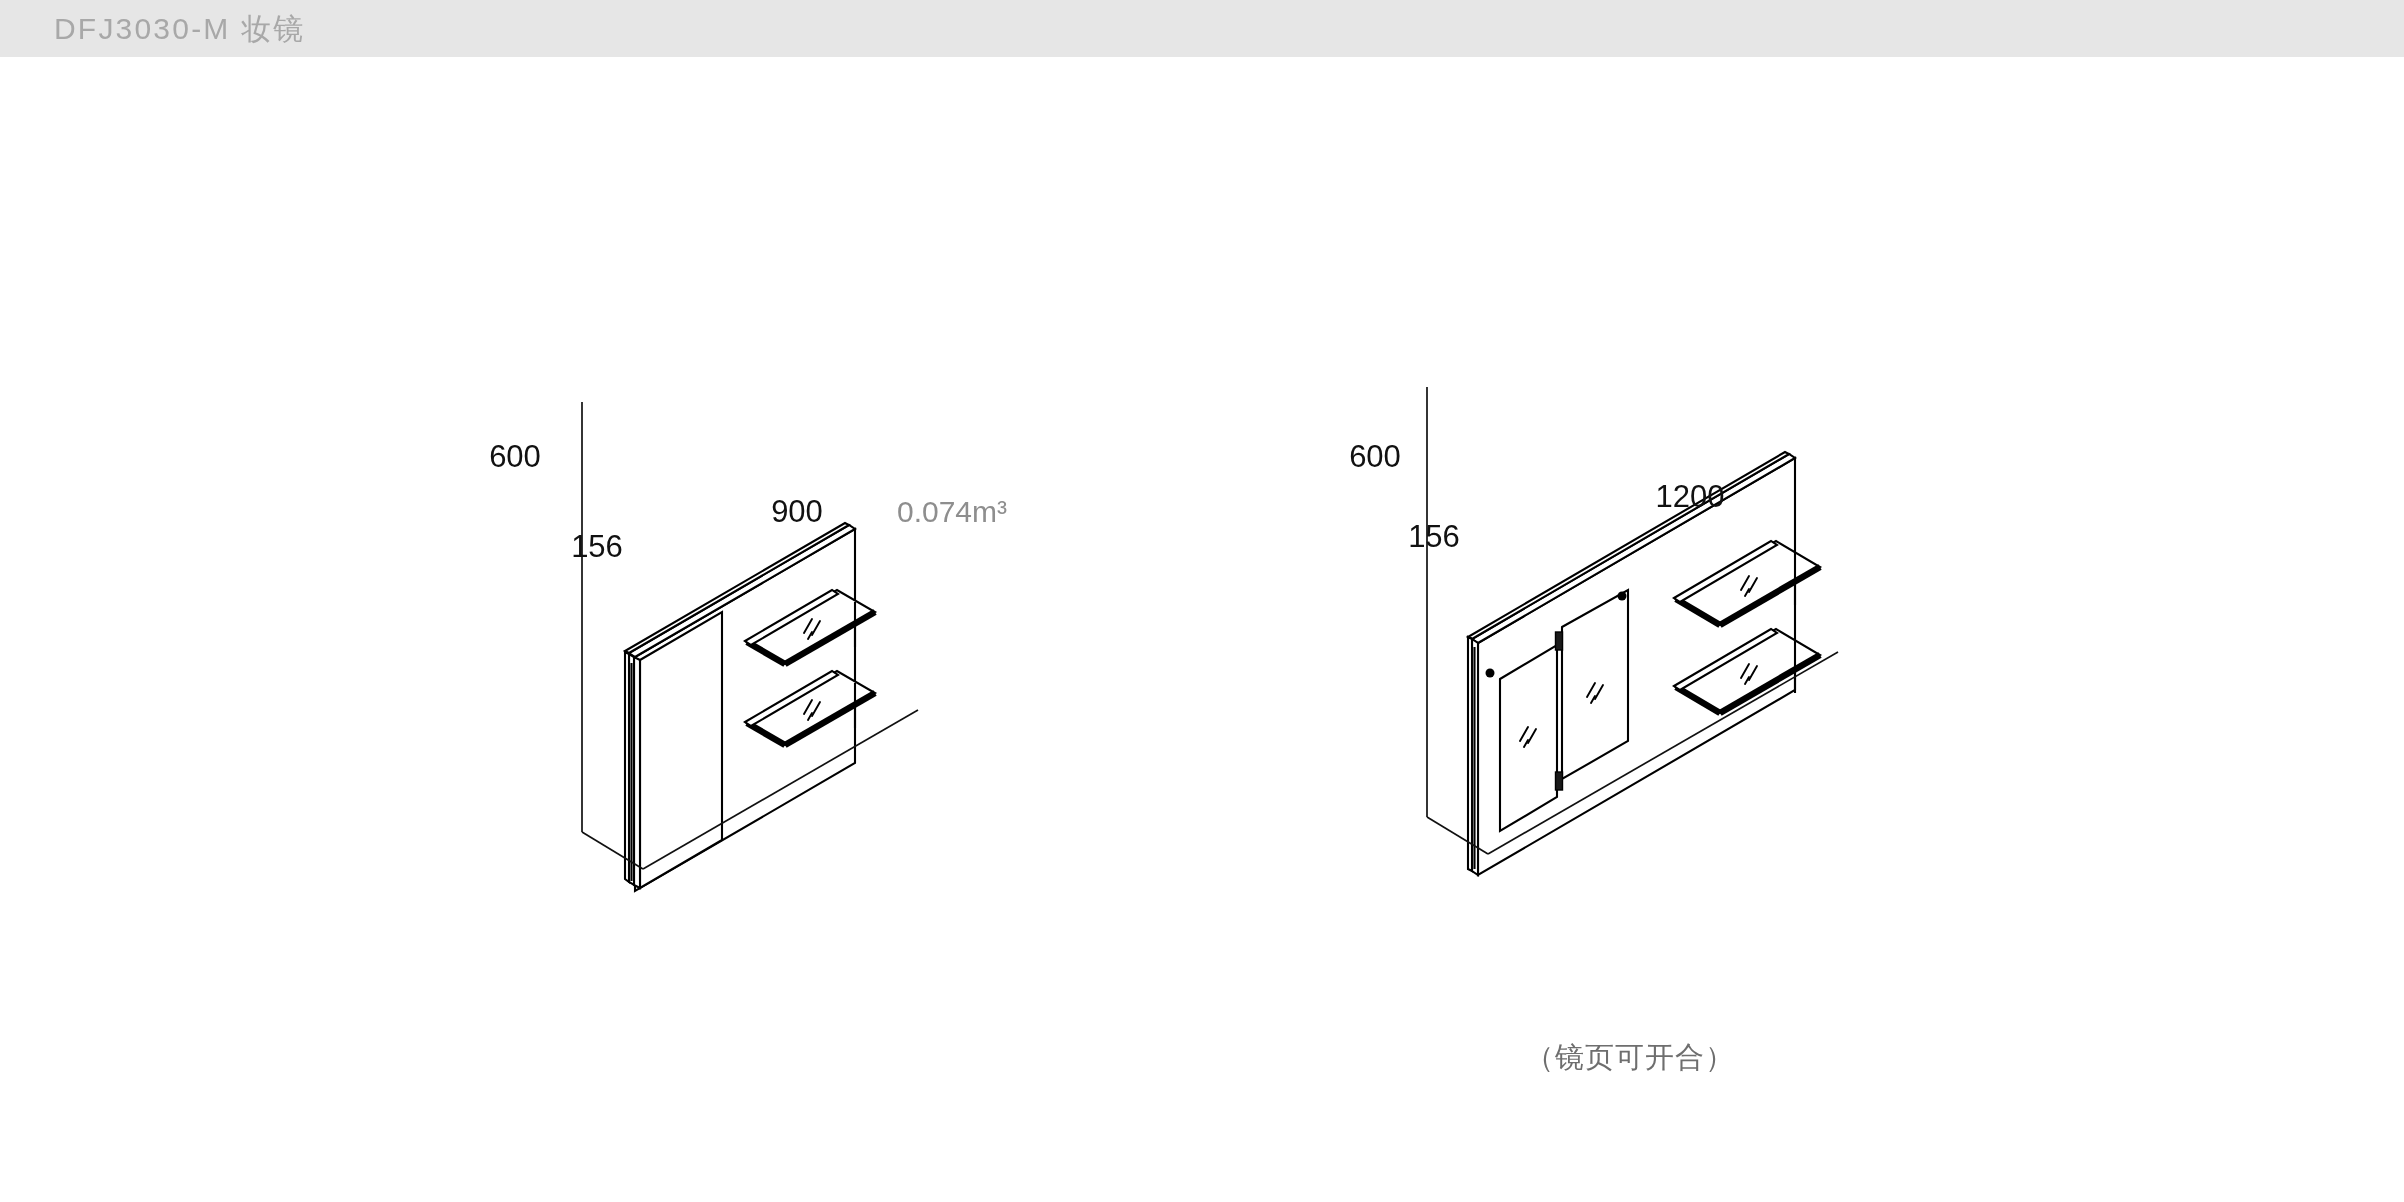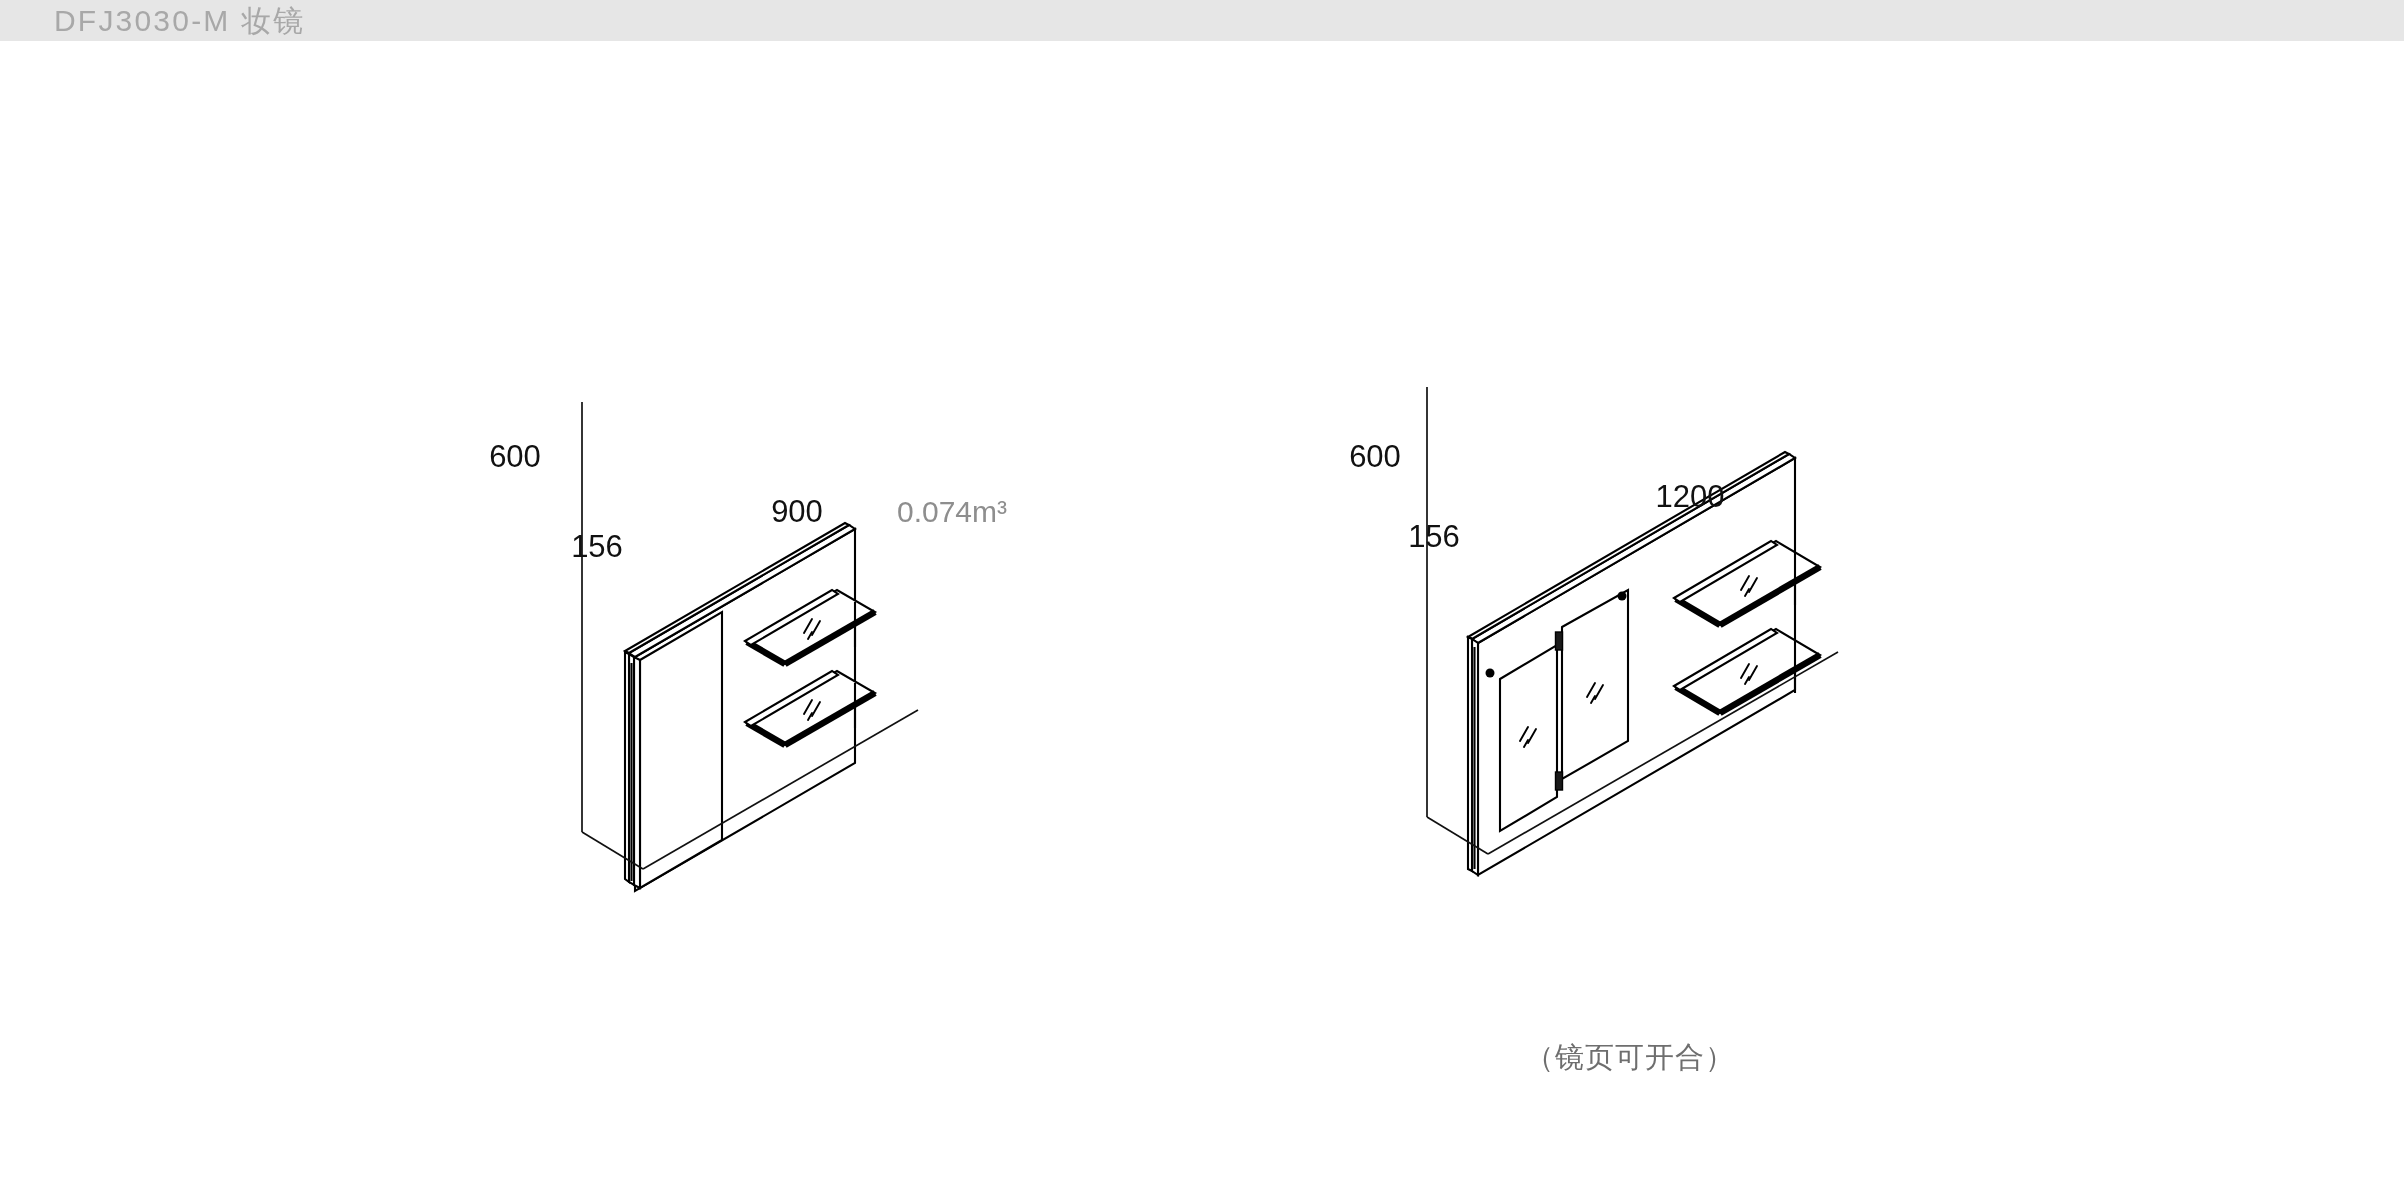--- a/index.html
+++ b/index.html
@@ -14,21 +14,21 @@
     position: relative;
     overflow: hidden;
   }
 
   
   #header-bar {
     position: absolute;
     left: 0;
     top: 0;
     width: 2404px;
-    height: 41px;
+    height: 57px;
     background: #e6e6e6;
     display: flex;
     align-items: center;
   }
   #header-title {
     margin-left: 54px;
     font-size: 30px;
     letter-spacing: 2.2px;
     color: #a8a8a8;
     font-weight: 400;

